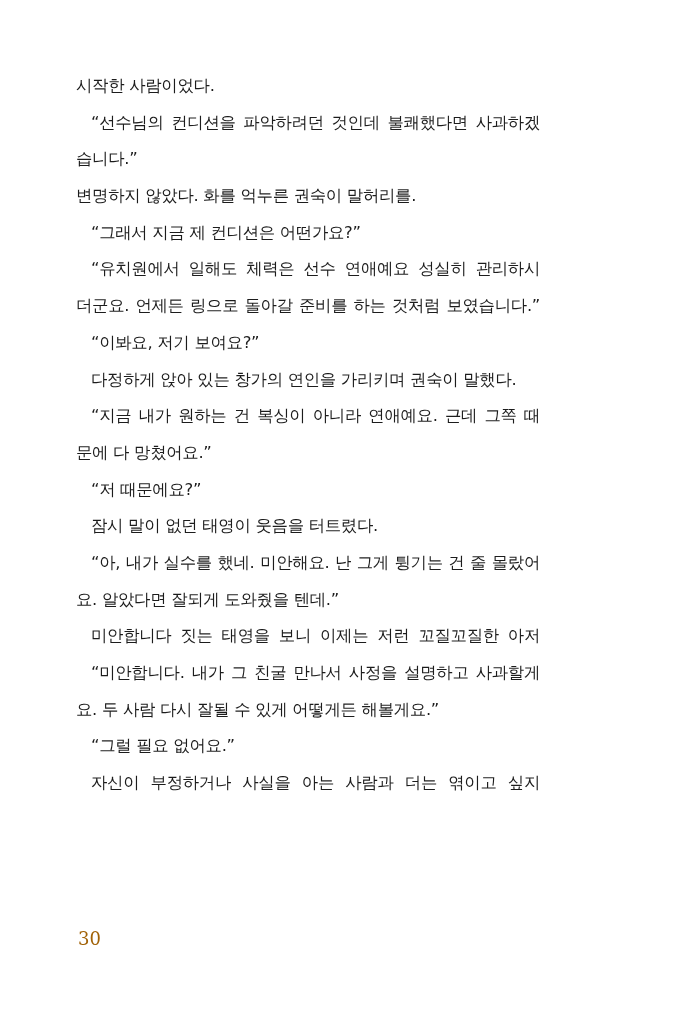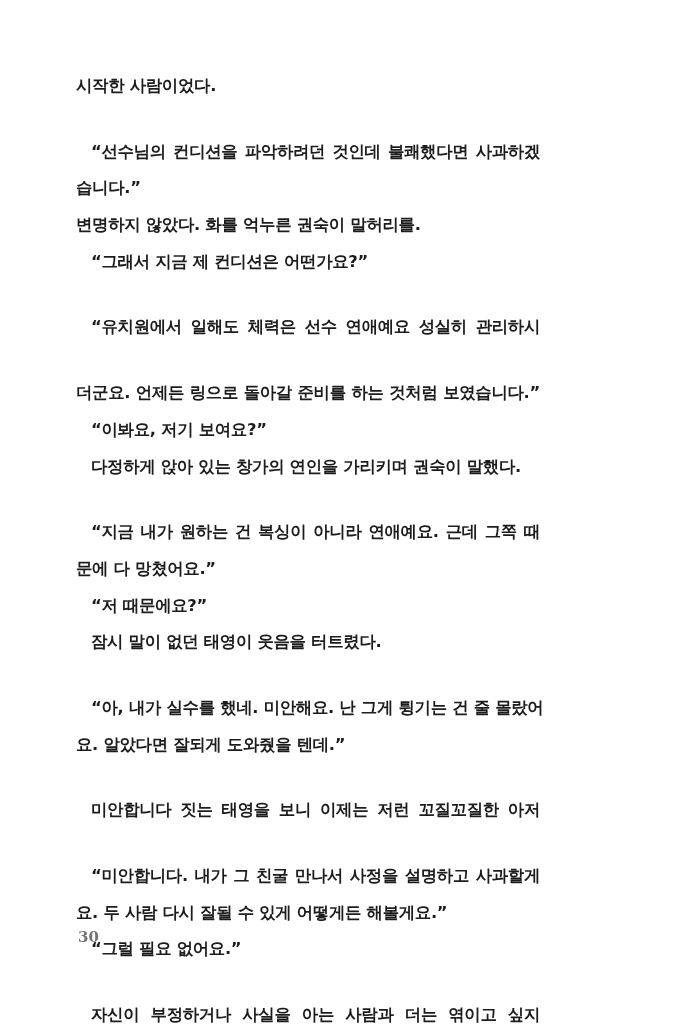--- a/index.html
+++ b/index.html
@@ -14,50 +14,48 @@
       overflow: hidden;
       font-family: "DejaVu Sans", "Liberation Sans", sans-serif;
       color: #1c1c1c;
     }
     .page {
       position: absolute;
       left: 0; top: 0;
       width: 691px;
       height: 948px;
       background: #ffffff;
-      font-weight: bold;
     }
     .text-block {
       position: absolute;
       left: 76px;
       top: 68px;
       width: 464px;
     }
     .line {
       height: 36.7px;
       line-height: 36.7px;
       font-size: 16.4px;
       white-space: nowrap;
       letter-spacing: -0.3px;
     }
     .line.indent {
       padding-left: 15px;
     }
     .line.justify {
       text-align: justify;
       text-align-last: justify;
-      margin-top: 29px;
     }
     .page-number {
       position: absolute;
       left: 78px;
       top: 928px;
       font-family: "DejaVu Serif", "Liberation Serif", serif;
-      font-size: 15px;
-      color: #737373;
+      font-size: 18px;
+      color: #a16207;
     }
   </style>
 </head>
 <body>
 
 <div class="page">
   <div class="text-block">
     <div class="line">시작한 사람이었다.</div>
     <div class="line indent justify">“선수님의 컨디션을 파악하려던 것인데 불쾌했다면 사과하겠</div>
     <div class="line">습니다.”</div>

